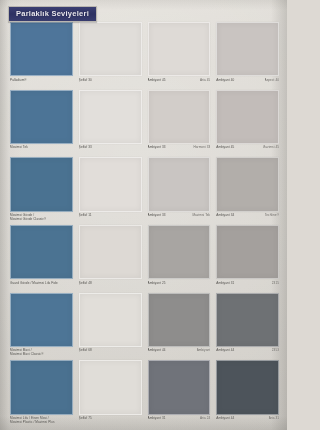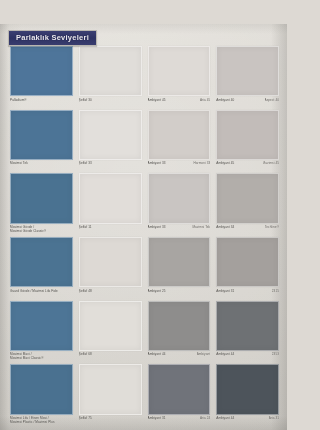--- a/index.html
+++ b/index.html
@@ -9,21 +9,20 @@
     background:#d6d3cd;
     font-family:"Liberation Sans", sans-serif;
     position:relative;
   }
   
   #page{
     position:absolute;inset:0;
     background:
       radial-gradient(ellipse 150% 120% at 48% 38%, rgba(255,255,255,0.22) 0%, rgba(255,255,255,0.0) 62%),
       linear-gradient(168deg,#e5e2dc 0%,#dedbd5 22%,#d9d6d0 55%,#cfccc6 100%);
-    margin-top: 24px;
   }
   #page:after{
     content:"";position:absolute;inset:0;pointer-events:none;
     background:
       linear-gradient(90deg, rgba(80,78,74,0.22) 0px, rgba(80,78,74,0.03) 9px, rgba(0,0,0,0) 22px),
       linear-gradient(270deg, rgba(80,78,74,0.20) 0px, rgba(0,0,0,0) 16px),
       linear-gradient(180deg, rgba(90,88,84,0.10) 0px, rgba(0,0,0,0) 10px),
       linear-gradient(0deg, rgba(90,88,84,0.16) 0px, rgba(0,0,0,0) 14px);
   }
 

